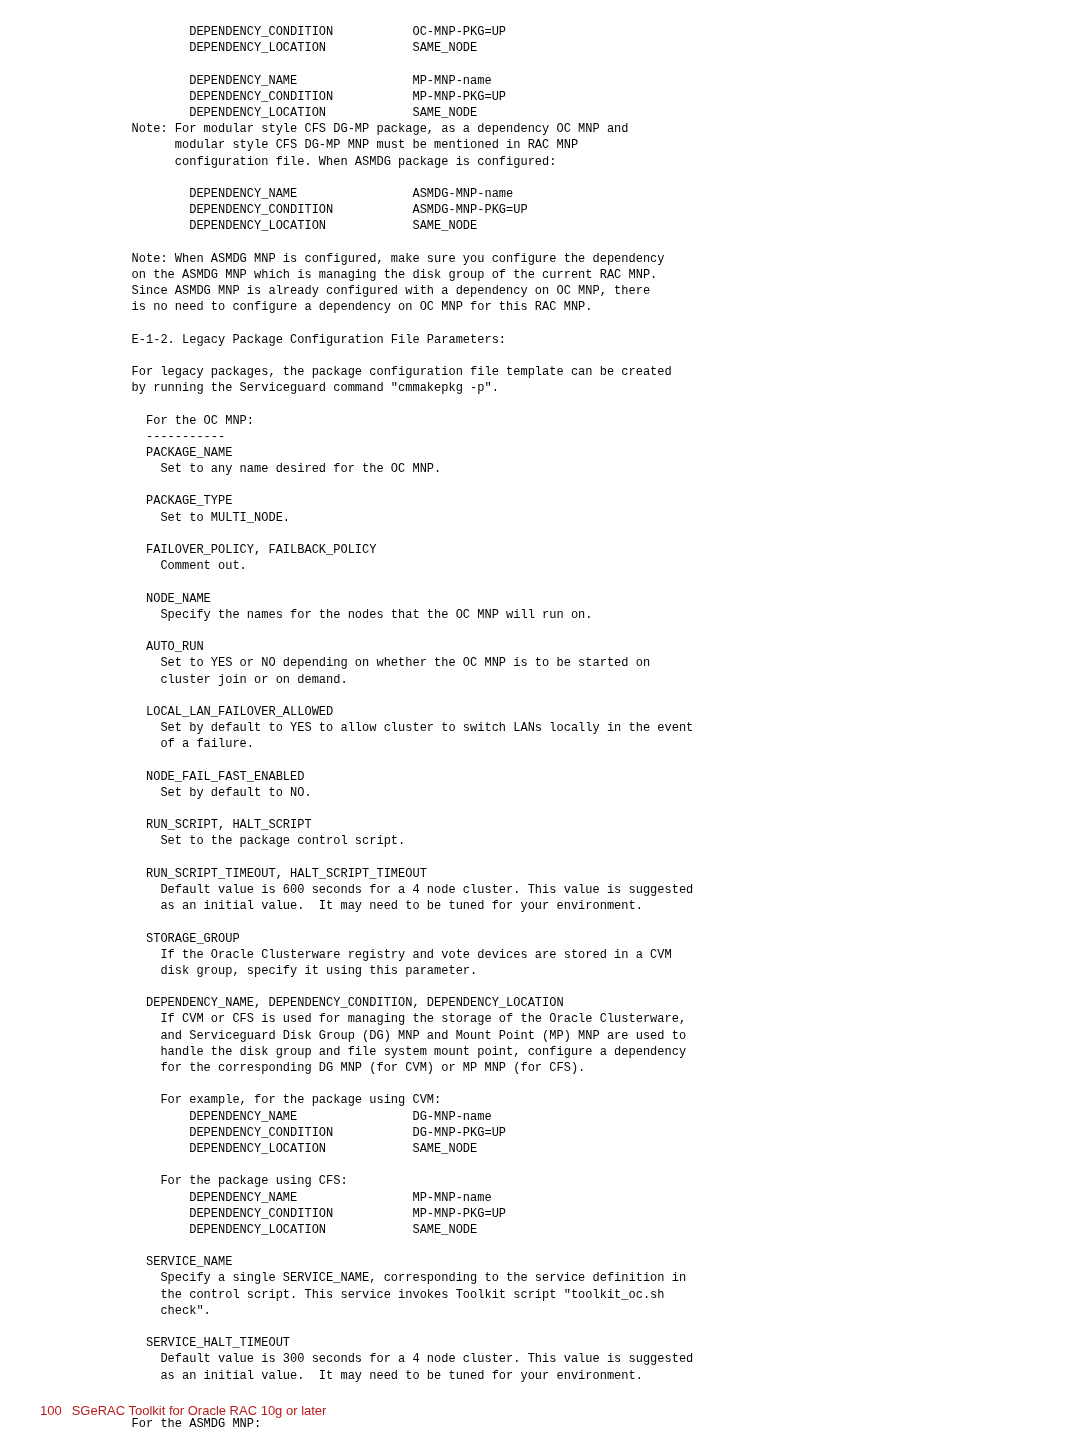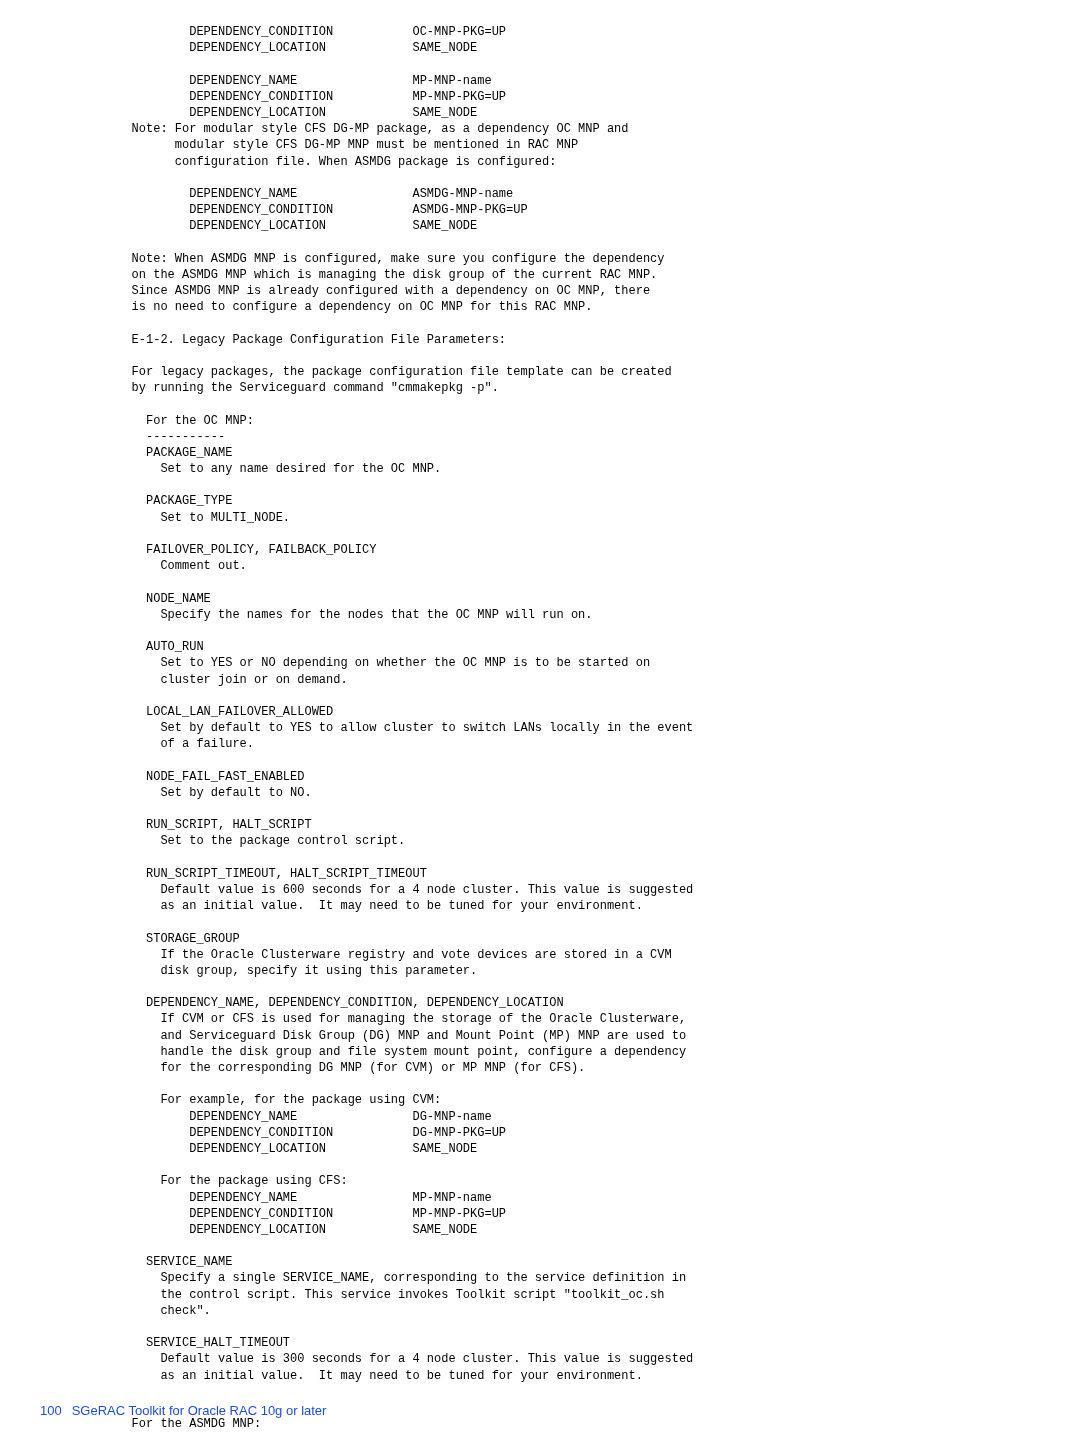--- a/index.html
+++ b/index.html
@@ -22,21 +22,21 @@
     font-family: inherit;
     font-size: inherit;
     white-space: pre;
   }
   .footer {
     position: absolute;
     left: 40px;
     top: 1402px;
     font-family: Arial, Helvetica, sans-serif;
     font-size: 13px;
-    color: #1d4ed8;
+    color: #b91c1c;
   }
   .footer .page-num {
     display: inline-block;
     min-width: 28px;
   }
 </style>
 </head>
 <body>
 
 <pre class="doc">           DEPENDENCY_CONDITION           OC-MNP-PKG=UP

